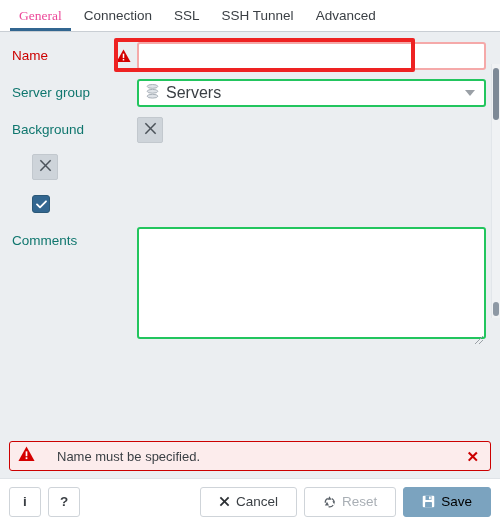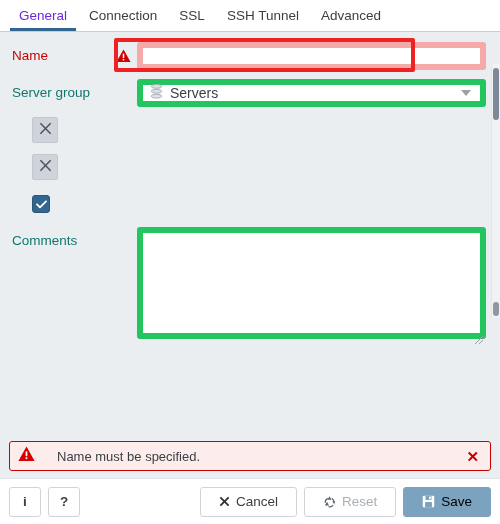--- a/index.html
+++ b/index.html
@@ -28,21 +28,21 @@
   }
   .tab {
     position: relative;
     display: flex; align-items: center;
     padding: 0 11px;
     font-size: 13.5px;
     color: #3a3f44;
     cursor: pointer;
     white-space: nowrap;
   }
-  .tab.active { color: #6d28d9; }
+  .tab.active { color: #ec4899; font-family: Liberation Serif, serif; }
   .tab.active::after {
     content: "";
     position: absolute;
     left: 2px; right: 2px; bottom: 0;
     height: 3px;
     background: #326690;
   }
 
   
   .body {
@@ -72,24 +72,24 @@
   .warn-tri {
     width: 16px; flex: 0 0 16px;
     margin-right: 6px;
     display: flex; align-items: center; justify-content: center;
     height: 28px;
   }
 
   input.txt, .select, textarea.ta {
     width: 100%;
     font-family: "Liberation Sans", sans-serif;
-    font-size: 14px;
+    font-size: 16px;
     color: #3a3f44;
     background: #ffffff;
-    border: 6px solid #22c55e;
+    border: 2px solid #22c55e;
     border-radius: 3px;
     outline: none;
   }
   input.txt { height: 28px; padding: 0 7px; }
   input.txt.invalid { border-color: #f5a9a9; }
 
   .select {
     height: 28px;
     display: flex; align-items: center;
     padding: 0 7px;
@@ -281,20 +281,21 @@
               <ellipse cx="6.5" cy="12.2" rx="5.3" ry="1.9" fill="#dfe3e8" stroke="#a8b0b8" stroke-width="1"></ellipse>
             </svg>
           </span>
           <span class="sel-txt">Servers</span>
           <span class="caret"></span>
         </div>
       </div>
     </div>
 
     <div class="row">
+      <div class="lbl">Background</div>
       <div class="ctrl">
         <span class="warn-tri"></span>
         <div class="swatch">
           <span>
             <svg width="15" height="15" viewBox="0 0 16 16">
               <line x1="2.5" y1="2.5" x2="13.5" y2="13.5" stroke="#4c535a" stroke-width="1.6"></line>
               <line x1="13.5" y1="2.5" x2="2.5" y2="13.5" stroke="#4c535a" stroke-width="1.6"></line>
             </svg>
           </span>
         </div>

